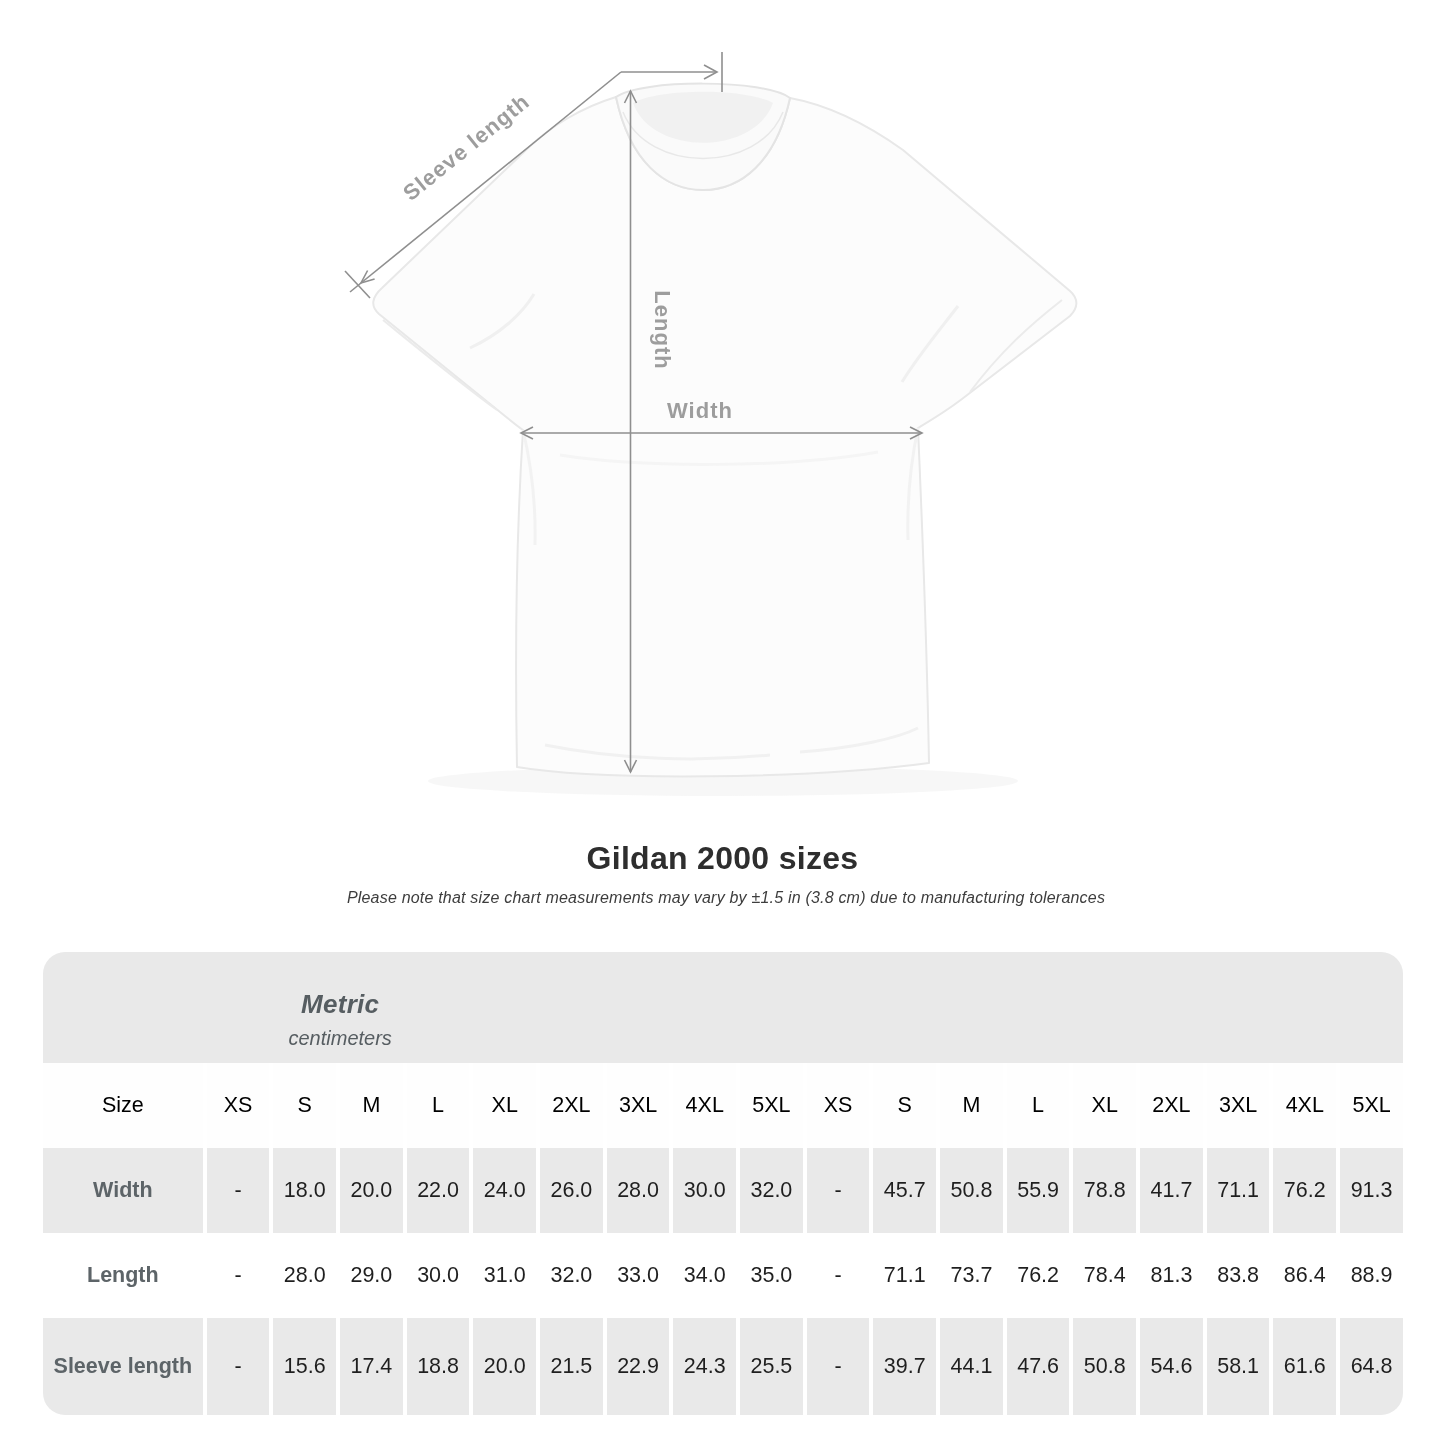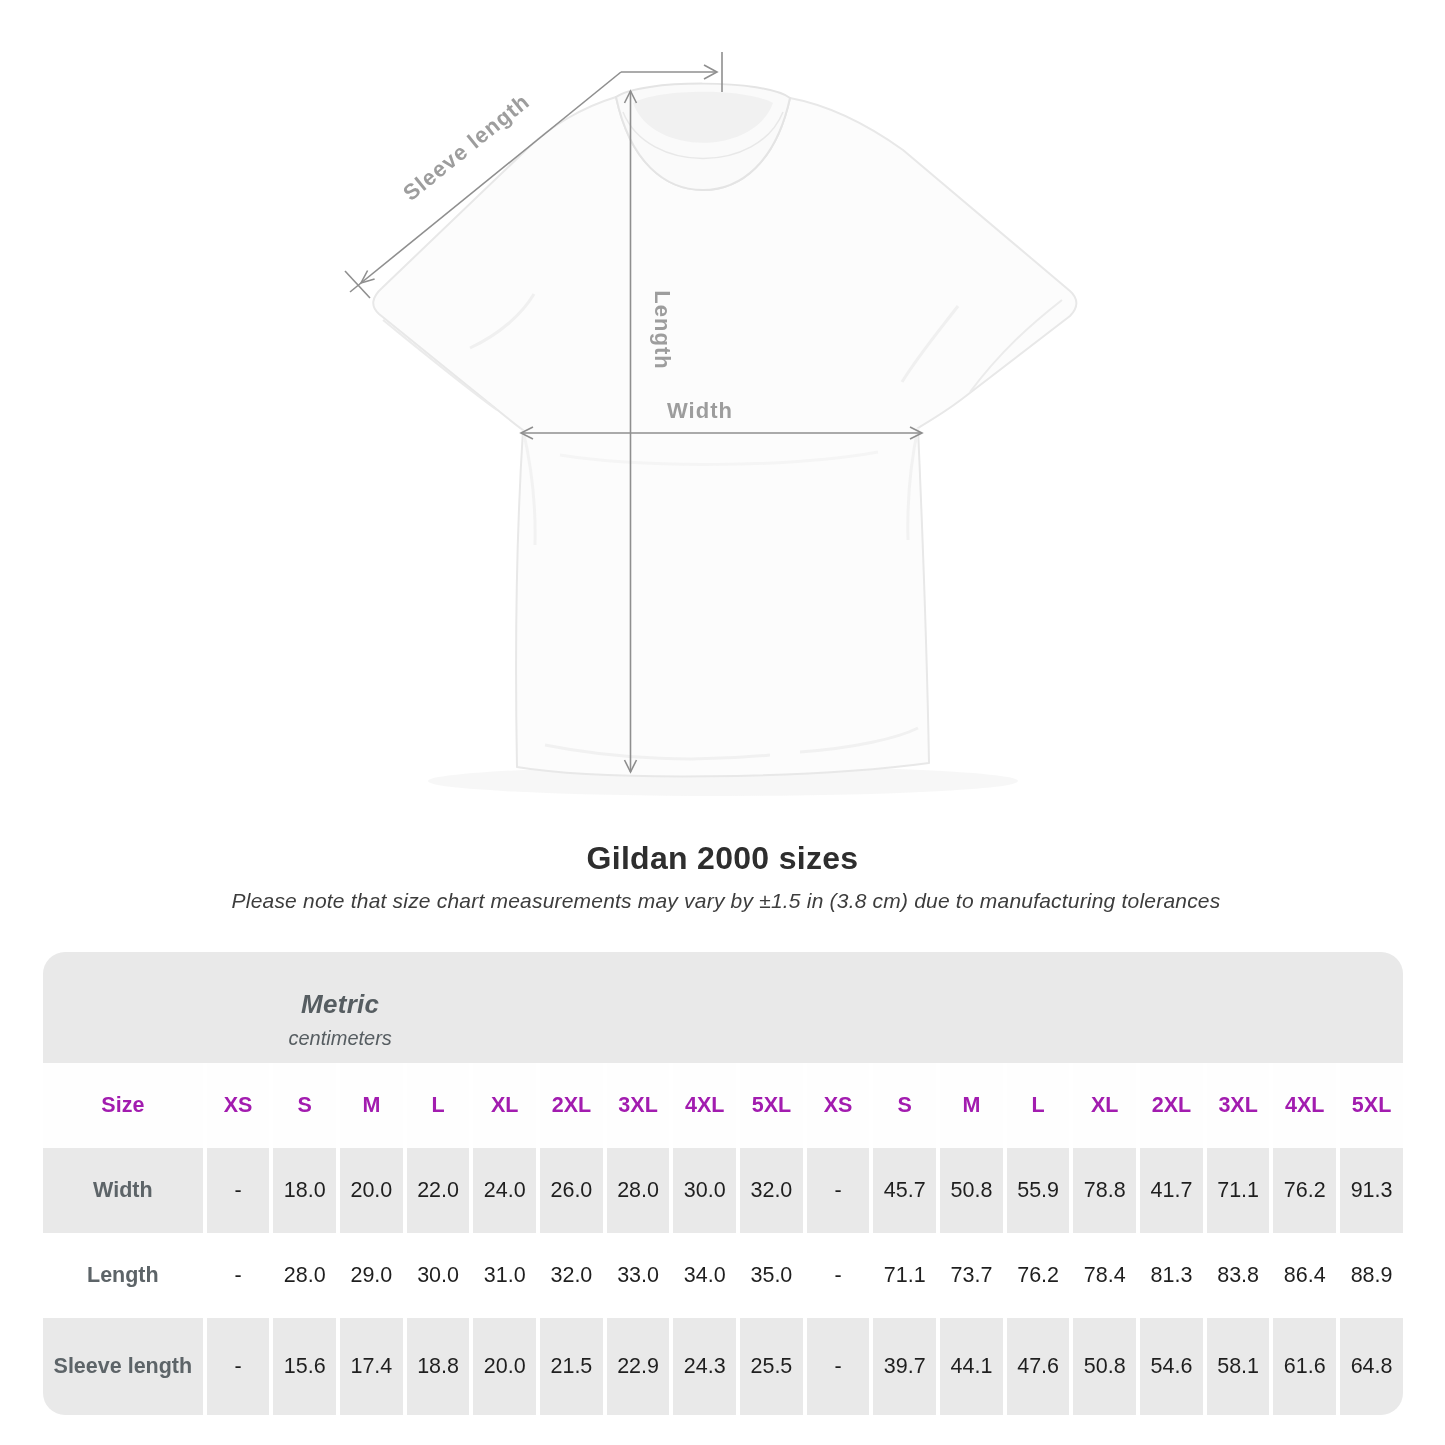--- a/index.html
+++ b/index.html
@@ -13,21 +13,21 @@
   
   .diagram{position:absolute;top:0;left:0;width:1445px;height:825px;}
   .diagram svg{display:block;}
 
   
   .caption{position:absolute;top:840px;left:0;width:1445px;text-align:center;}
   .caption h1{
     margin:0;font-size:32px;font-weight:bold;color:#2e2e2e;letter-spacing:.3px;
   }
   .caption .note{
-    margin:12px 0 0;font-style:italic;font-size:21px;color:#3d3d3d;letter-spacing:.2px;padding-left:7px;
+    margin:12px 0 0;font-style:italic;font-size:16px;color:#3d3d3d;letter-spacing:.2px;padding-left:7px;
   }
 
   
   .table-card{
     position:absolute;top:952px;left:43px;width:1360px;
     border-radius:22px;overflow:hidden;background:#fff;
   }
   .band{display:flex;background:var(--stripe,#e9e9e9);height:111px;}
   .band-half{display:flex;flex-direction:column;align-items:center;justify-content:center;}
   .band-half.imperial{flex:0 0 56.3%;}
@@ -37,21 +37,21 @@
 
   table.sizes{
     border-collapse:separate;border-spacing:4px 0;table-layout:fixed;
     margin-left:-4px;width:calc(100% + 8px);
   }
   col.col-size{width:12.4%;}
   table.sizes th,table.sizes td{
     height:85px;padding:0;text-align:center;vertical-align:middle;
     font-size:21.5px;white-space:nowrap;
   }
-  thead th{background:#fefefe;color:#a21caf;font-weight:bold;}
+  thead th{background:#fefefe;color:#000000;font-weight:normal;}
   tbody th.row-label{color:#5d6468;font-weight:bold;}
   tbody td{color:#1f1f1f;font-weight:normal;}
   tbody tr:nth-child(odd) th,tbody tr:nth-child(odd) td{background:var(--stripe,#e9e9e9);}
   tbody tr:nth-child(even) th,tbody tr:nth-child(even) td{background:#ffffff;}
   tbody tr:last-child th,tbody tr:last-child td{height:97px;}
 </style>
 </head>
 <body>
 
 <div class="canvas">

